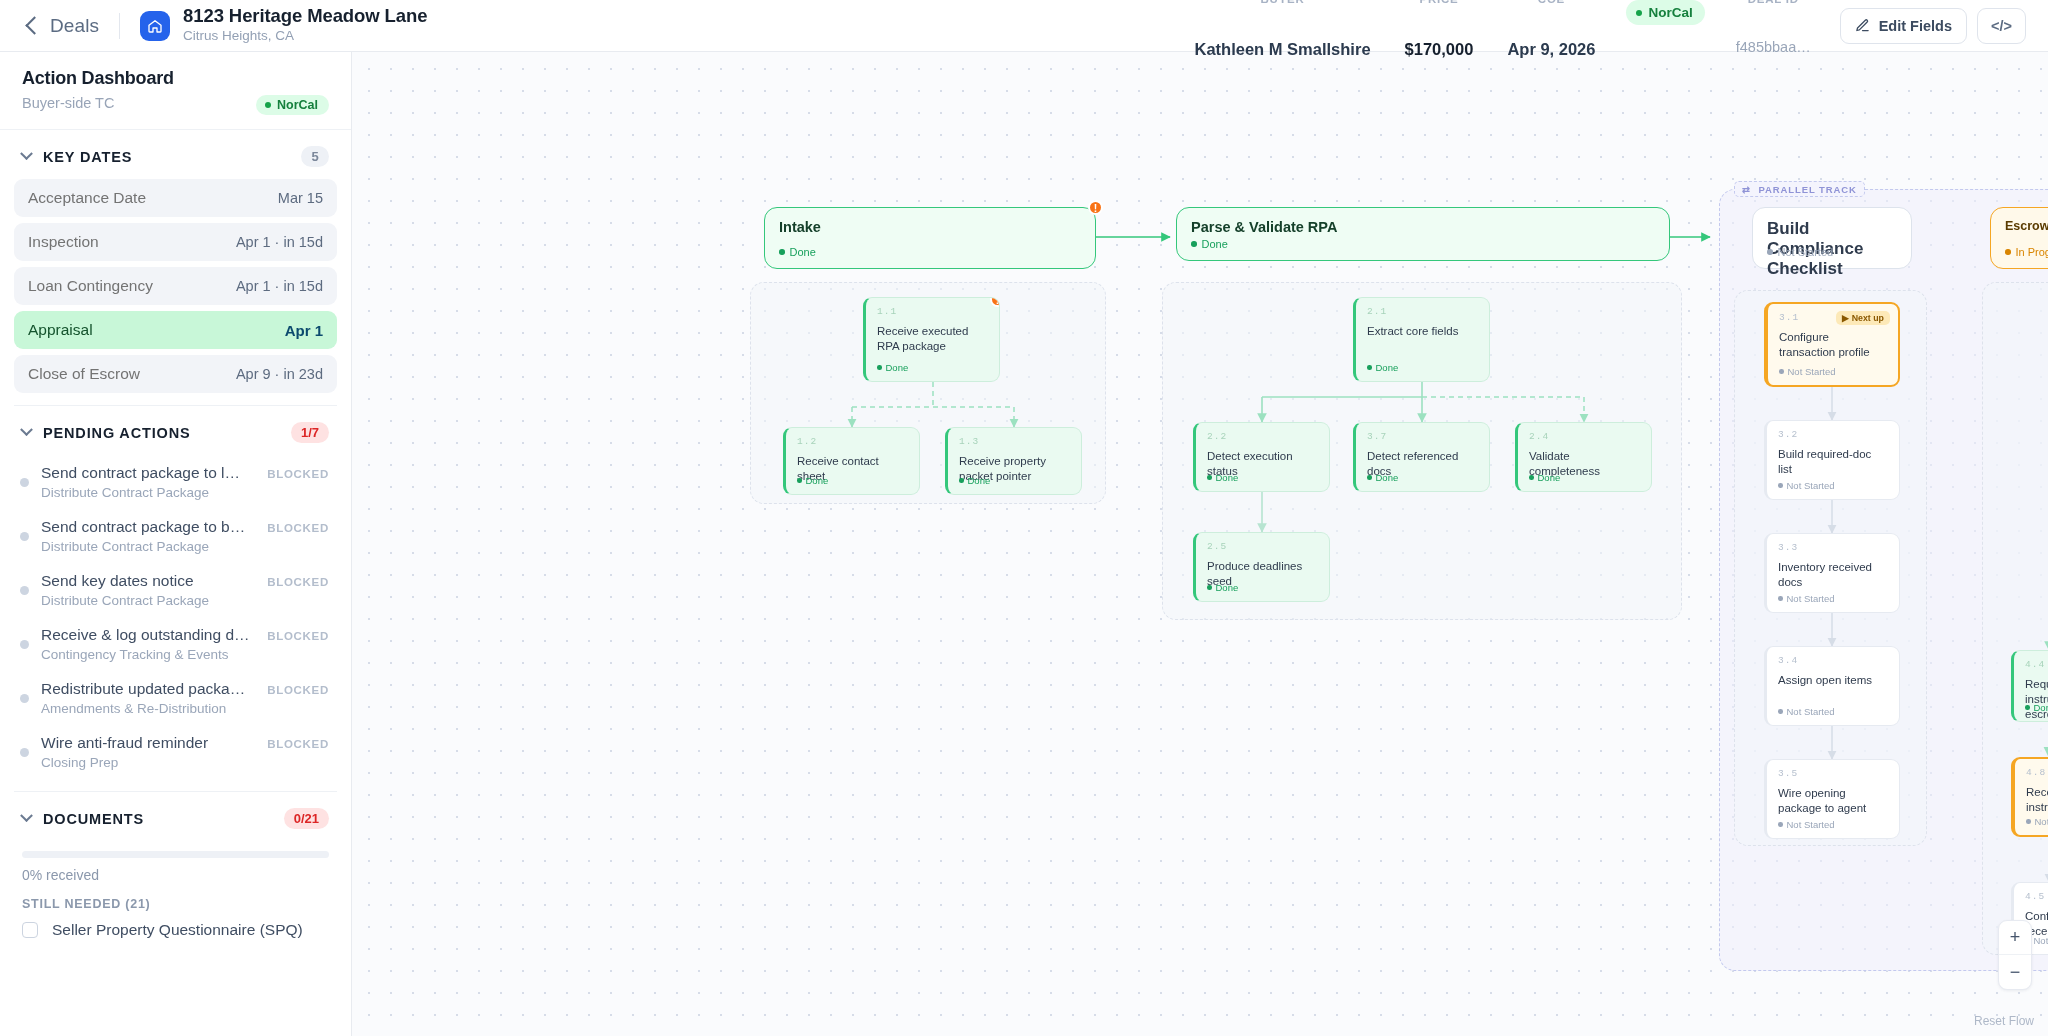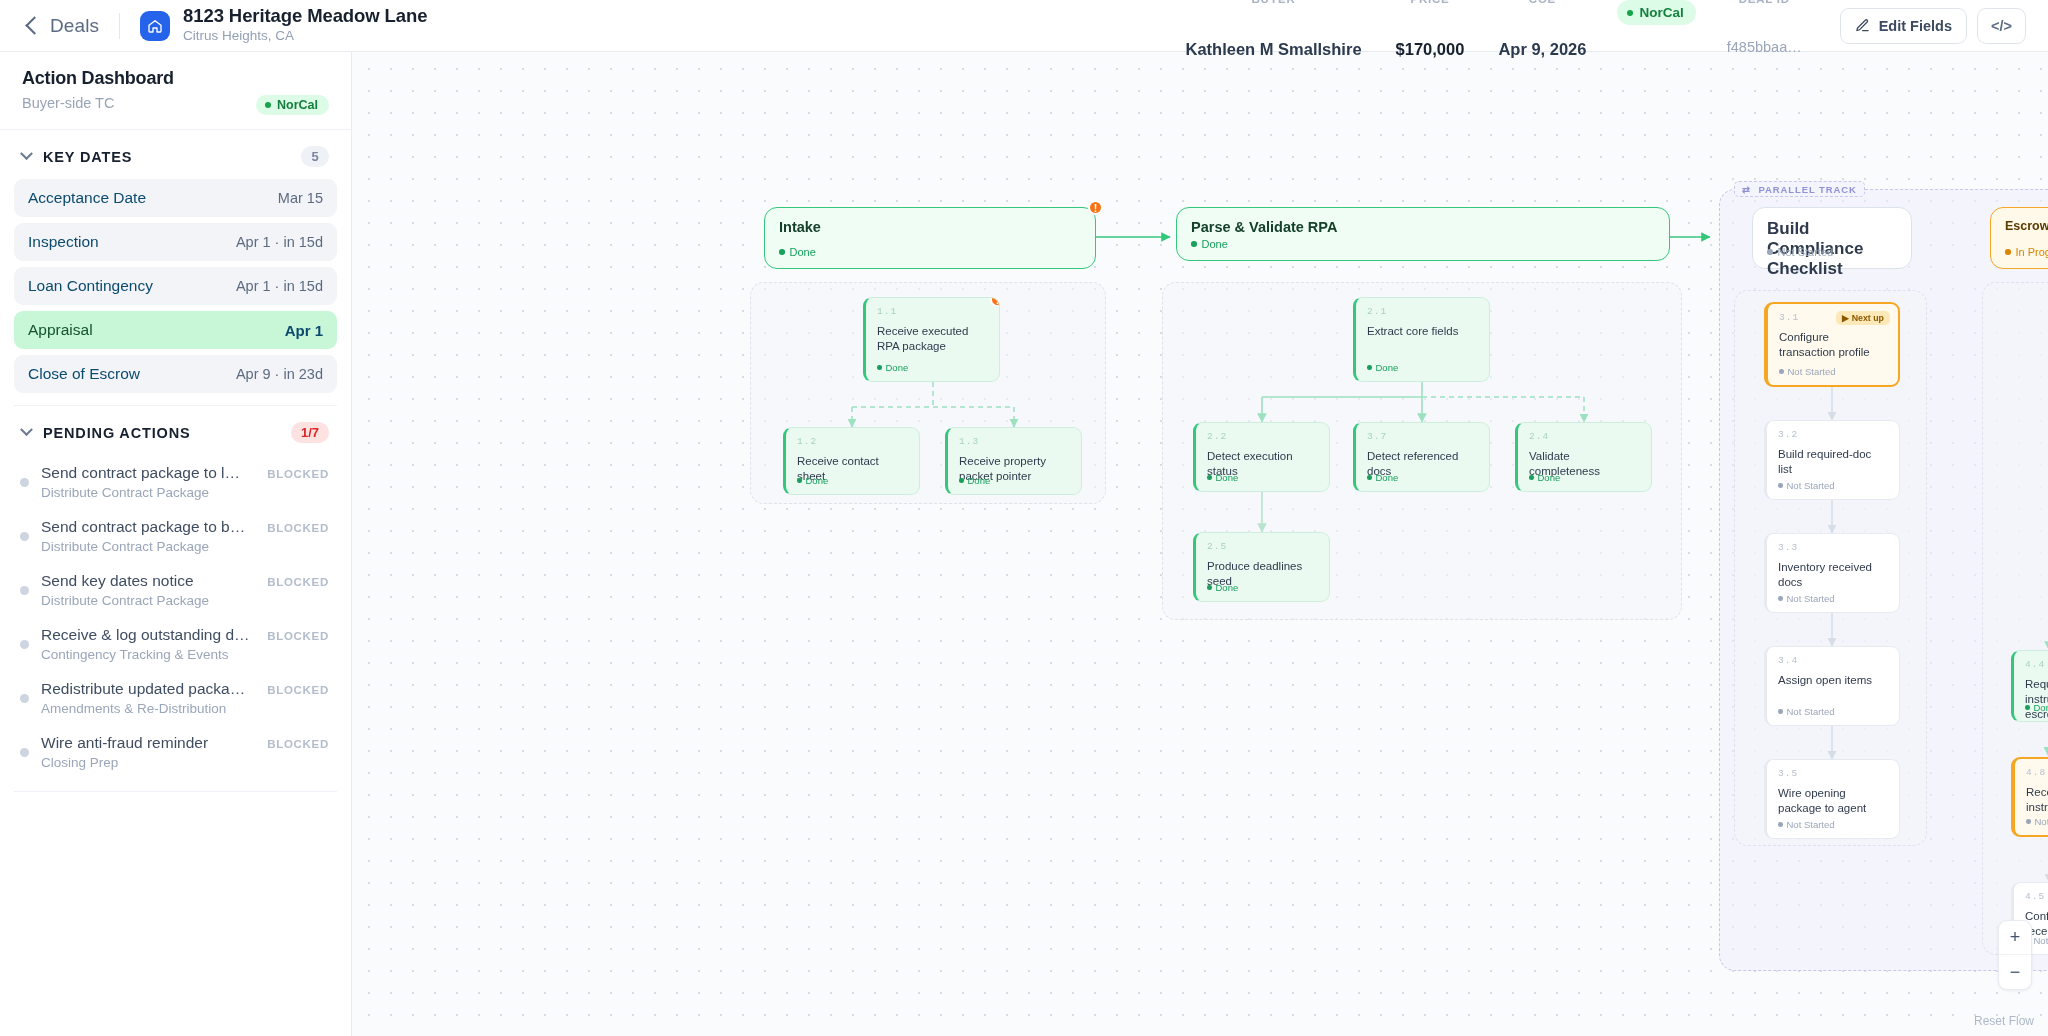--- a/index.html
+++ b/index.html
@@ -66,21 +66,21 @@
   .chev-dn { width: 9px; height: 9px; border-right: 2px solid #6b7a91; border-bottom: 2px solid #6b7a91;
              transform: rotate(45deg) translate(-2px,-2px); }
   .sec-title { font-size: 14.5px; font-weight: bold; letter-spacing: .85px; color: #16202e; flex: 1; }
   .count-pill { font-size: 13px; font-weight: bold; color: #7b879a; background: #eef1f6;
     border-radius: 999px; padding: 3px 10px; min-width: 28px; text-align: center; }
   .count-pill.red { color: #dc2626; background: #fee2e2; }
 
   .kd-row { display: flex; align-items: center; justify-content: space-between;
     background: #f2f4f8; border-radius: 9px; padding: 10px 14px; margin: 0 0 6px 0; cursor: pointer; }
   .kd-row.hl { background: #c8f7d8; }
-  .kd-name { font-size: 15.5px; color: #0c4a6e; }
+  .kd-name { font-size: 15.5px; color: #737373; }
   .kd-row.hl .kd-name { color: #14532d; }
   .kd-val { font-size: 14.5px; color: #5d6b80; }
   .kd-row.hl .kd-val { font-size: 15px; font-weight: bold; color: #0c4a6e; }
 
   .sec-div { height: 1px; background: #eef1f5; margin: 12px 0 0 0; }
 
   .pa-row { display: flex; align-items: flex-start; gap: 12px; padding: 9px 8px 9px 6px; cursor: pointer; }
   .pa-dot { width: 9px; height: 9px; border-radius: 50%; background: #cdd5e1; margin-top: 14px; flex: none; }
   .pa-main { flex: 1; min-width: 0; }
   .pa-top { display: flex; align-items: baseline; justify-content: space-between; gap: 10px; }
@@ -187,21 +187,21 @@
       <div class="region-pill">
         <span class="dot"></span>
         <span class="lbl">NorCal</span>
       </div>
       <div class="meta dealid">
         <div class="meta-k">DEAL ID</div>
         <div class="meta-v">f485bbaa…</div>
       </div>
     </div>
 
-    <div class="btn" style="margin-left:21px">
+    <div class="btn" style="margin-left:12px">
       <svg viewBox="0 0 24 24" fill="none" stroke="#3c4b60" stroke-width="2" stroke-linecap="round" stroke-linejoin="round">
         <path d="M12 20h9"></path>
           <path d="M16.5 3.5a2.1 2.1 0 0 1 3 3L7 19l-4 1 1-4z"></path>
       </svg>
       <span class="lbl">Edit Fields</span>
     </div>
     <div class="btn code">
       <span>&lt;/&gt;</span>
     </div>
   </div>
@@ -315,20 +315,34 @@
                   <span class="pa-title">Wire anti-fraud reminder</span>
                   <span class="pa-state">BLOCKED</span>
                 </div>
                 <div class="pa-sub">Closing Prep</div>
               </div>
             </div>
           </div>
         <div class="sec-div"></div>
       </div>
 
+      <div class="sec">
+        <div class="sec-head">
+          <span class="chev-dn"></span>
+          <span class="sec-title">DOCUMENTS</span>
+          <span class="count-pill red">0/21</span>
+        </div>
+        <div class="progress-track"></div>
+        <div class="pct-label">0% received</div>
+        <div class="still-needed">STILL NEEDED (21)</div>
+        <div class="doc-row">
+          <span class="doc-chk"></span>
+          <span class="doc-name">Seller Property Questionnaire (SPQ)</span>
+        </div>
+      </div>
     </div>
 
     <div class="canvas">
 
       <div class="track" style="left:1367px; top:137px; width:688px; height:782px;">
         <div class="track-label">
           <span>⇄</span>
           <span style="margin-left:4px">PARALLEL TRACK</span>
         </div>
       </div>

